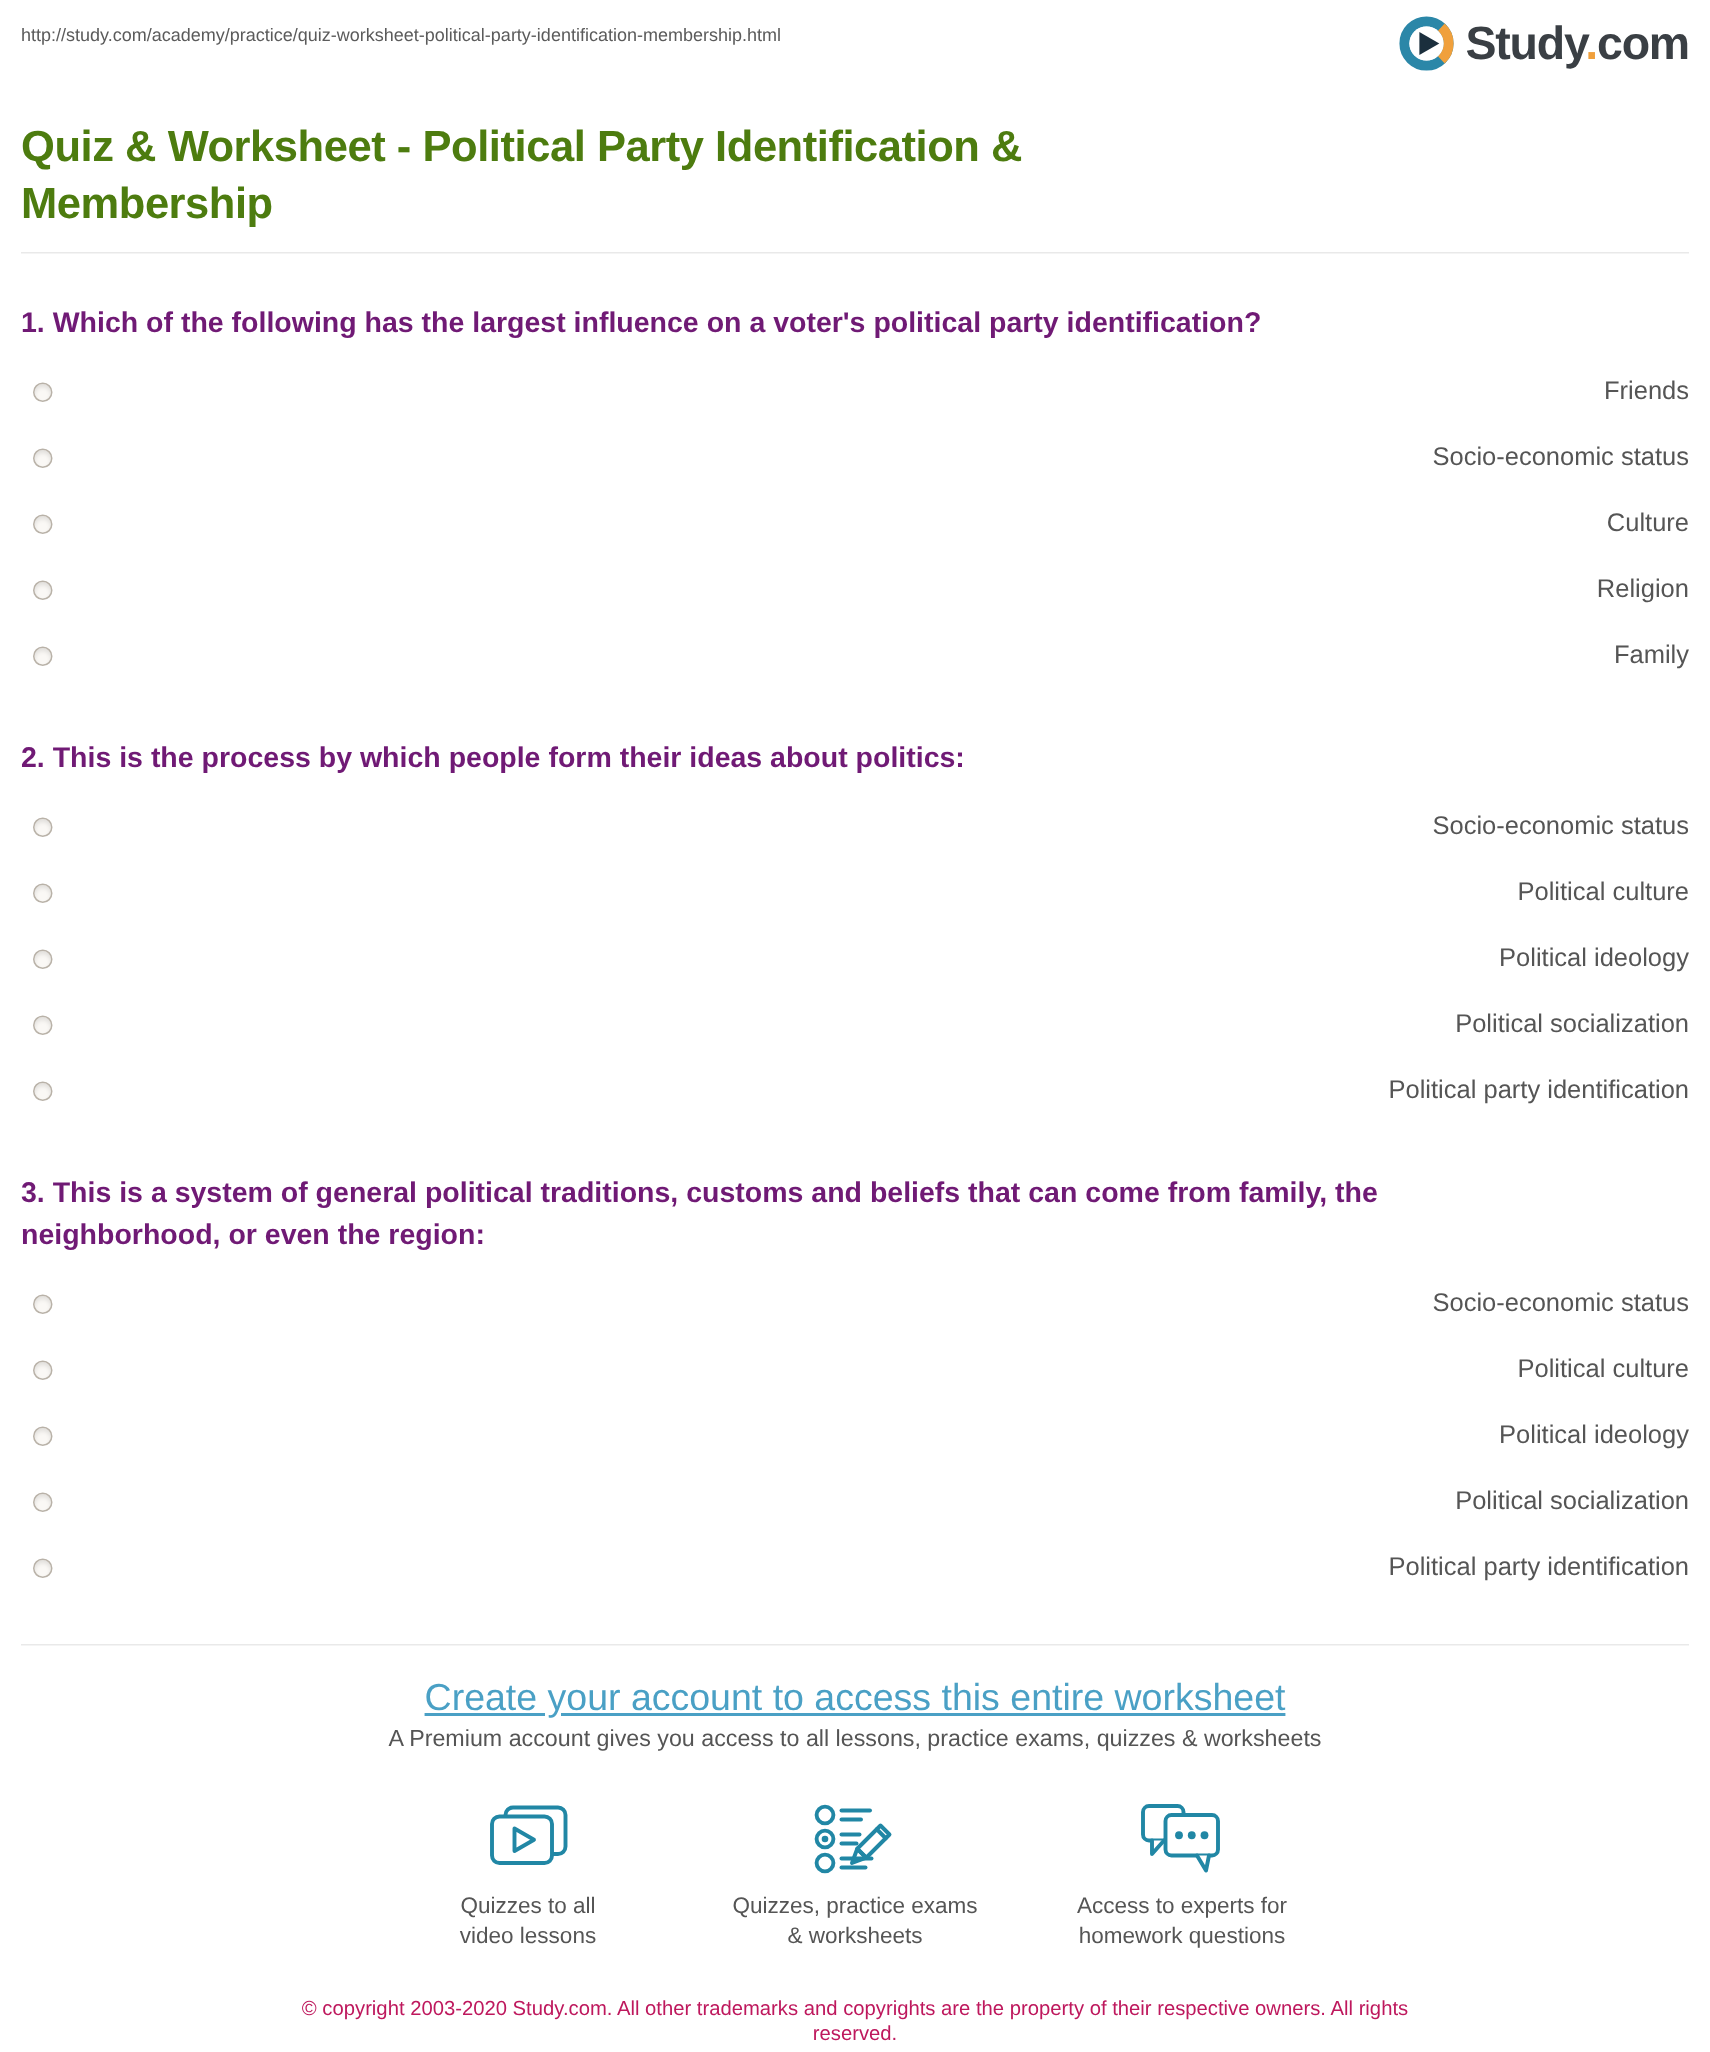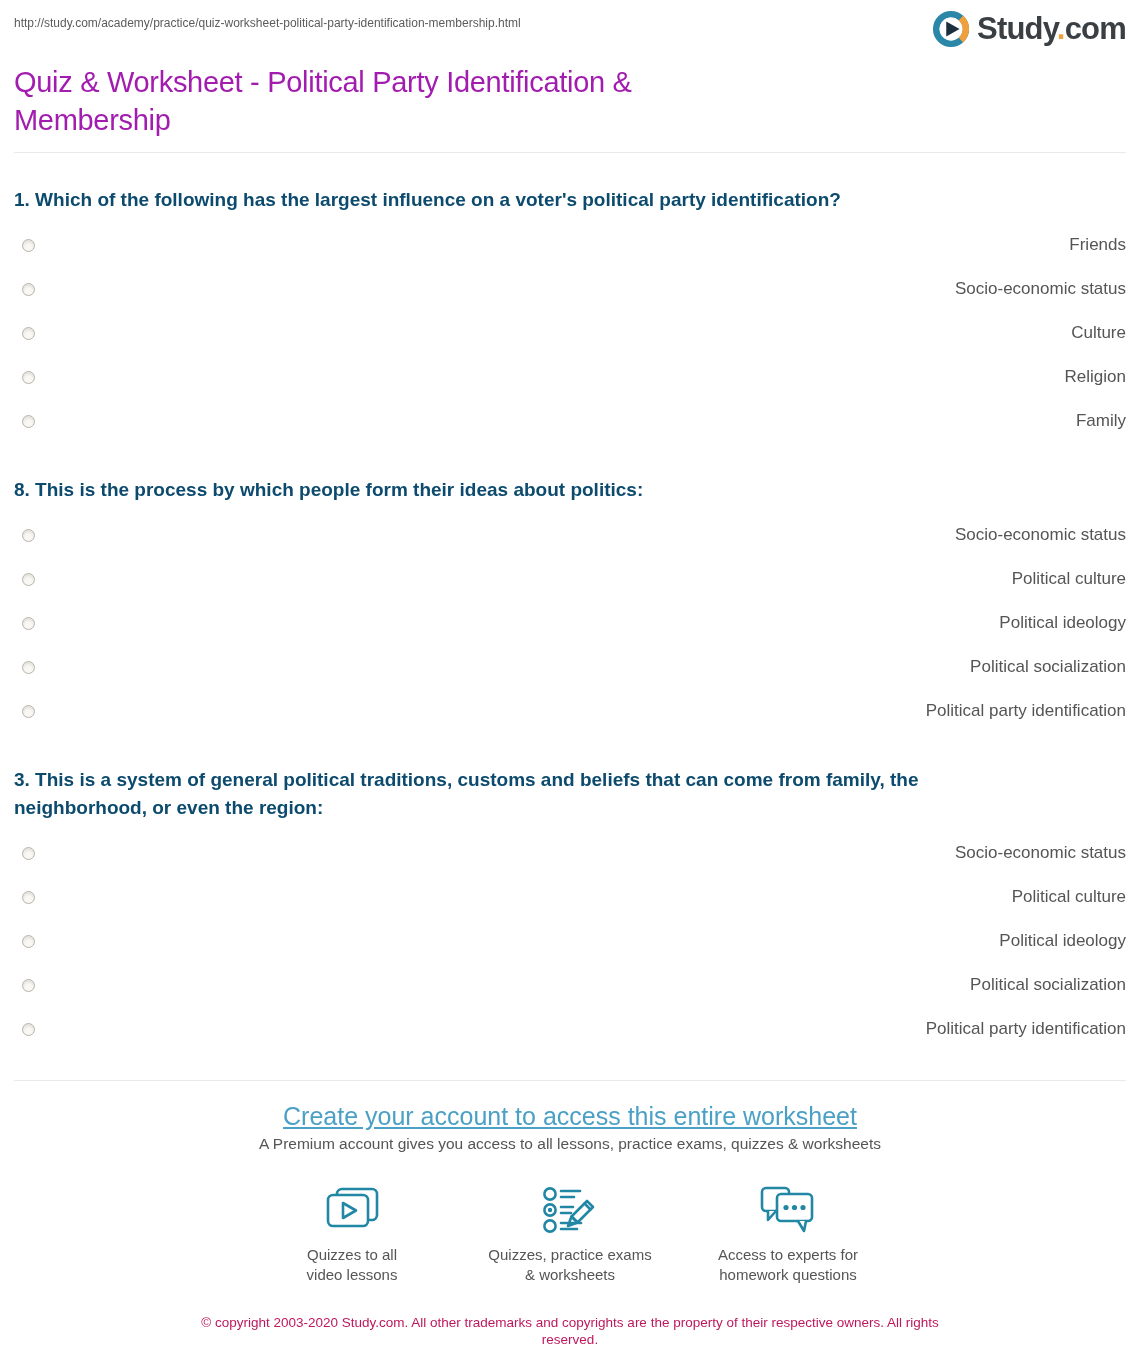--- a/index.html
+++ b/index.html
@@ -12,28 +12,28 @@
 
   
   .top-bar { display:flex; justify-content:space-between; align-items:flex-start; padding-top:10px; }
   .url { font-size:12px; color:#5b5b5b; padding-top:6px; }
   .logo { display:flex; align-items:flex-start; gap:7px; text-decoration:none; }
   .logo-text { font-size:31px; font-weight:700; color:#3a3f44; letter-spacing:-0.8px; line-height:38px; }
   .logo-dot { color:#f0a03c; }
 
   
   h1.title {
-    margin-top:15px; font-size:29px; line-height:38px; font-weight:400;
-    color:#a21caf; max-width:745px; letter-spacing:-0.3px;
+    margin-top:31px; font-size:29px; line-height:38px; font-weight:700;
+    color:#4d7c0f; max-width:745px; letter-spacing:-0.3px;
   }
   .divider { border:none; border-top:1px solid #e9e9e9; margin-top:13px; }
 
   
   .question { margin-top:33px; }
-  .q-heading { font-size:19px; font-weight:700; color:#0c4a6e; line-height:28px; max-width:1015px; }
+  .q-heading { font-size:19px; font-weight:700; color:#701a75; line-height:28px; max-width:1015px; }
   .options { margin-top:9px; }
   .option-row { display:flex; align-items:center; height:44px; padding-left:8px;justify-content:space-between; }
   .radio {
     width:13px; height:13px; border-radius:50%; flex:none;
     border:1px solid #b9b2a8; background:#faf8f5;
     box-shadow: inset 0 2px 3px rgba(0,0,0,0.10);
   }
   .option-label { margin-left:12px; font-size:17px; color:#555; }
 
   
@@ -94,21 +94,21 @@
         <span class="option-label">Religion</span>
       </div>
       <div class="option-row">
         <span class="radio"></span>
         <span class="option-label">Family</span>
       </div>
     </div>
   </div>
 
   <div class="question">
-    <div class="q-heading">8. This is the process by which people form their ideas about politics:</div>
+    <div class="q-heading">2. This is the process by which people form their ideas about politics:</div>
     <div class="options">
       <div class="option-row">
         <span class="radio"></span>
         <span class="option-label">Socio-economic status</span>
       </div>
       <div class="option-row">
         <span class="radio"></span>
         <span class="option-label">Political culture</span>
       </div>
       <div class="option-row">

